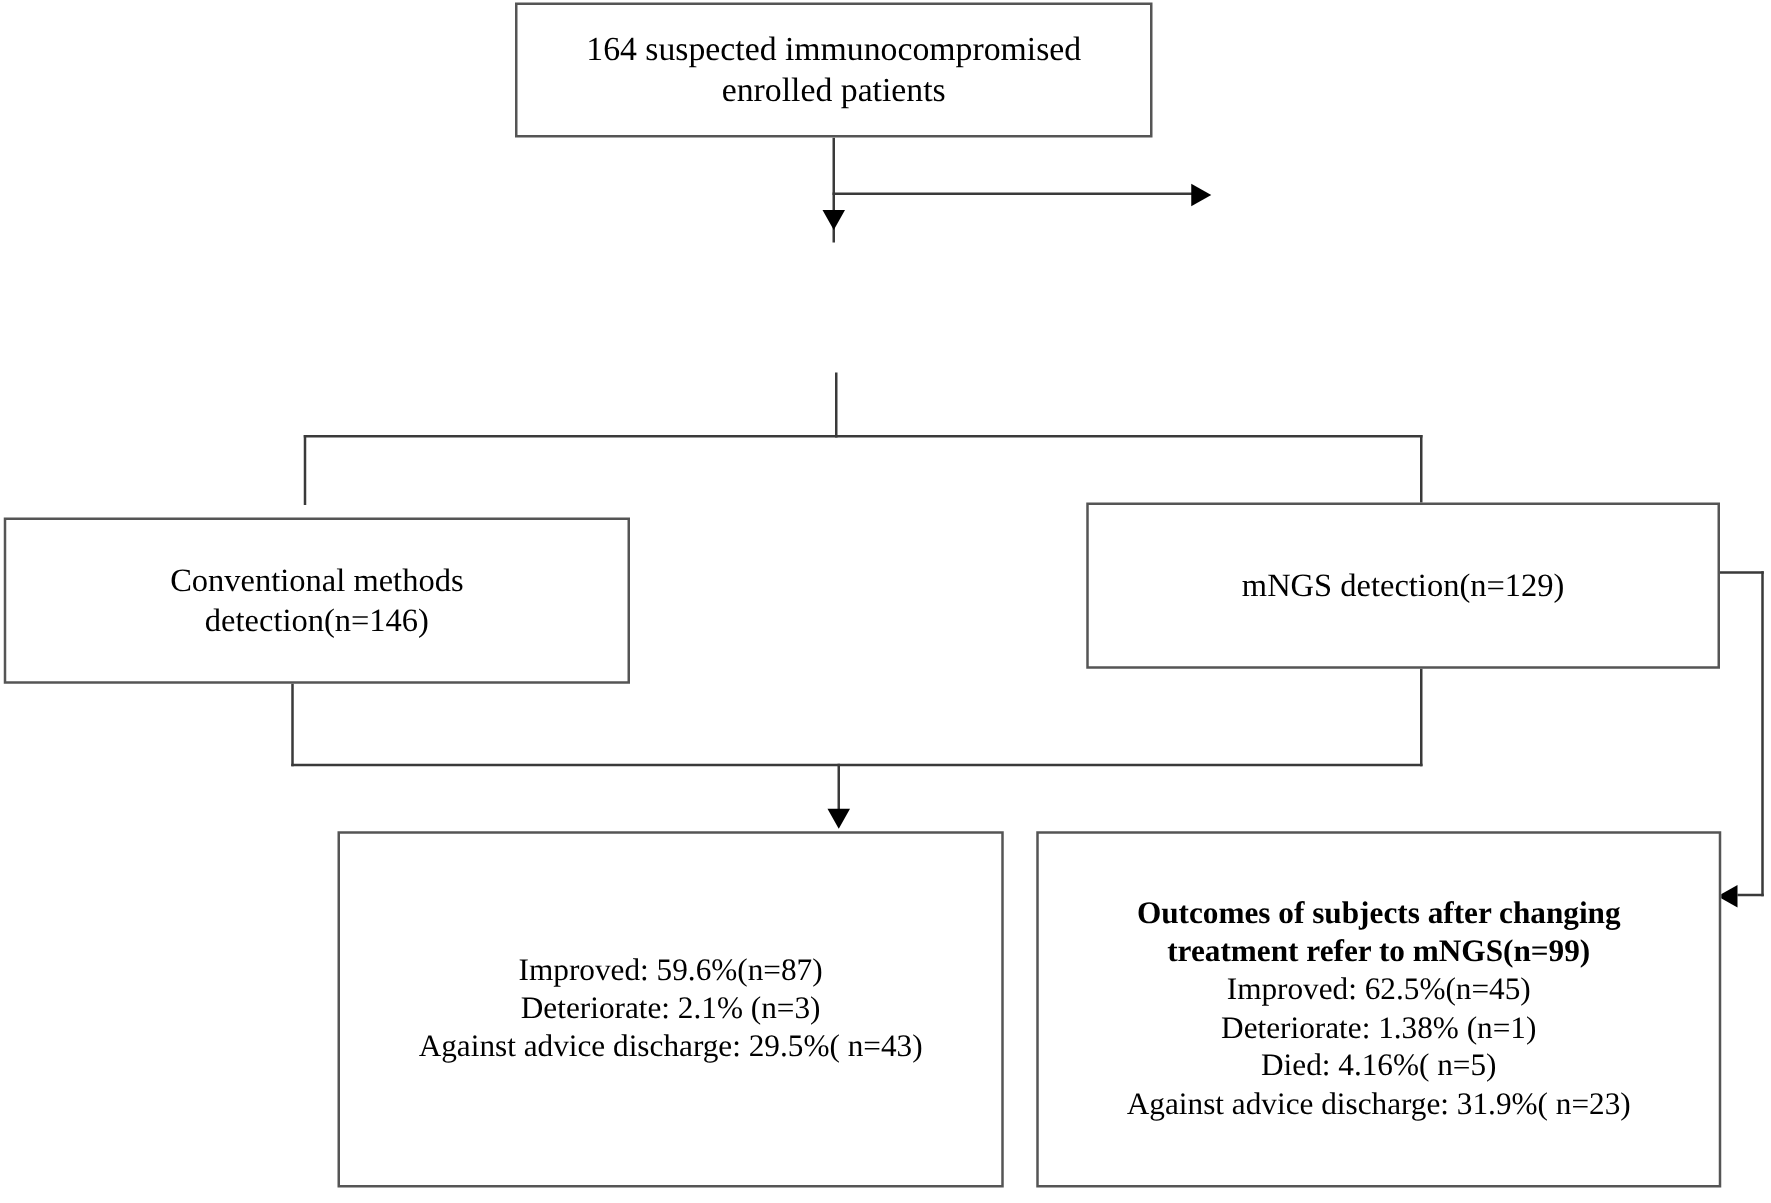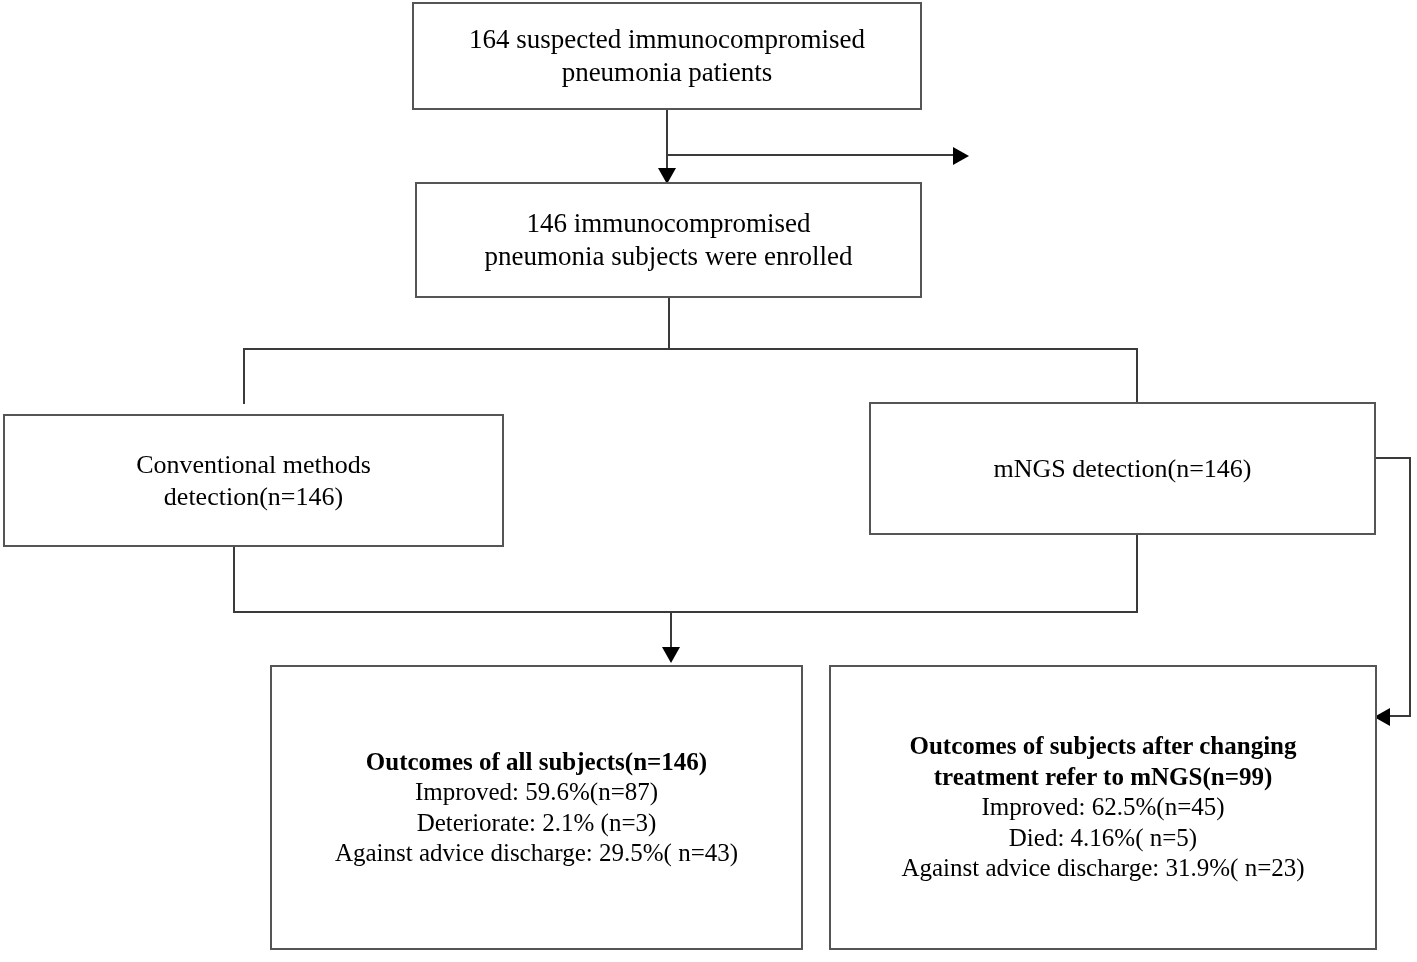--- a/index.html
+++ b/index.html
@@ -124,46 +124,42 @@
   <div class="conn v" style="left:670px; top:611px; height:42px;"></div>
   <div class="arrow down" style="left:662px; top:647px;"></div>
 
   <div class="conn h" style="left:1374px; top:457px; width:37px;"></div>
   <div class="conn v" style="left:1409px; top:457px; height:260px;"></div>
   <div class="conn h" style="left:1390px; top:715px; width:21px;"></div>
   <div class="arrow left" style="left:1374px; top:708px;"></div>
 
   <div class="node" id="node-screened">
     <span class="line">164  suspected immunocompromised</span>
-    <span class="line">pneumonia patients</span>
+    <span class="line">enrolled patients</span>
   </div>
 
 
-  <div class="node" id="node-enrolled">
-    <span class="line">146  immunocompromised</span>
-    <span class="line">pneumonia subjects were enrolled</span>
-  </div>
 
   <div class="node" id="node-conventional">
     <span class="line">Conventional methods</span>
     <span class="line">detection(n=146)</span>
   </div>
 
   <div class="node" id="node-mngs">
-    <span class="line">mNGS detection(n=146)</span>
+    <span class="line">mNGS detection(n=129)</span>
   </div>
 
   <div class="node" id="node-outcomes-all">
-    <span class="line node-head">Outcomes of all subjects(n=146)</span>
     <span class="line">Improved: 59.6%(n=87)</span>
     <span class="line">Deteriorate: 2.1% (n=3)</span>
     <span class="line">Against advice discharge: 29.5%( n=43)</span>
   </div>
 
   <div class="node" id="node-outcomes-mngs">
     <span class="line node-head">Outcomes of subjects after changing</span>
     <span class="line node-head">treatment refer to mNGS(n=99)</span>
     <span class="line">Improved: 62.5%(n=45)</span>
+    <span class="line">Deteriorate: 1.38% (n=1)</span>
     <span class="line">Died: 4.16%( n=5)</span>
     <span class="line">Against advice discharge: 31.9%( n=23)</span>
   </div>
 
 </div>
 
 </body></html>

